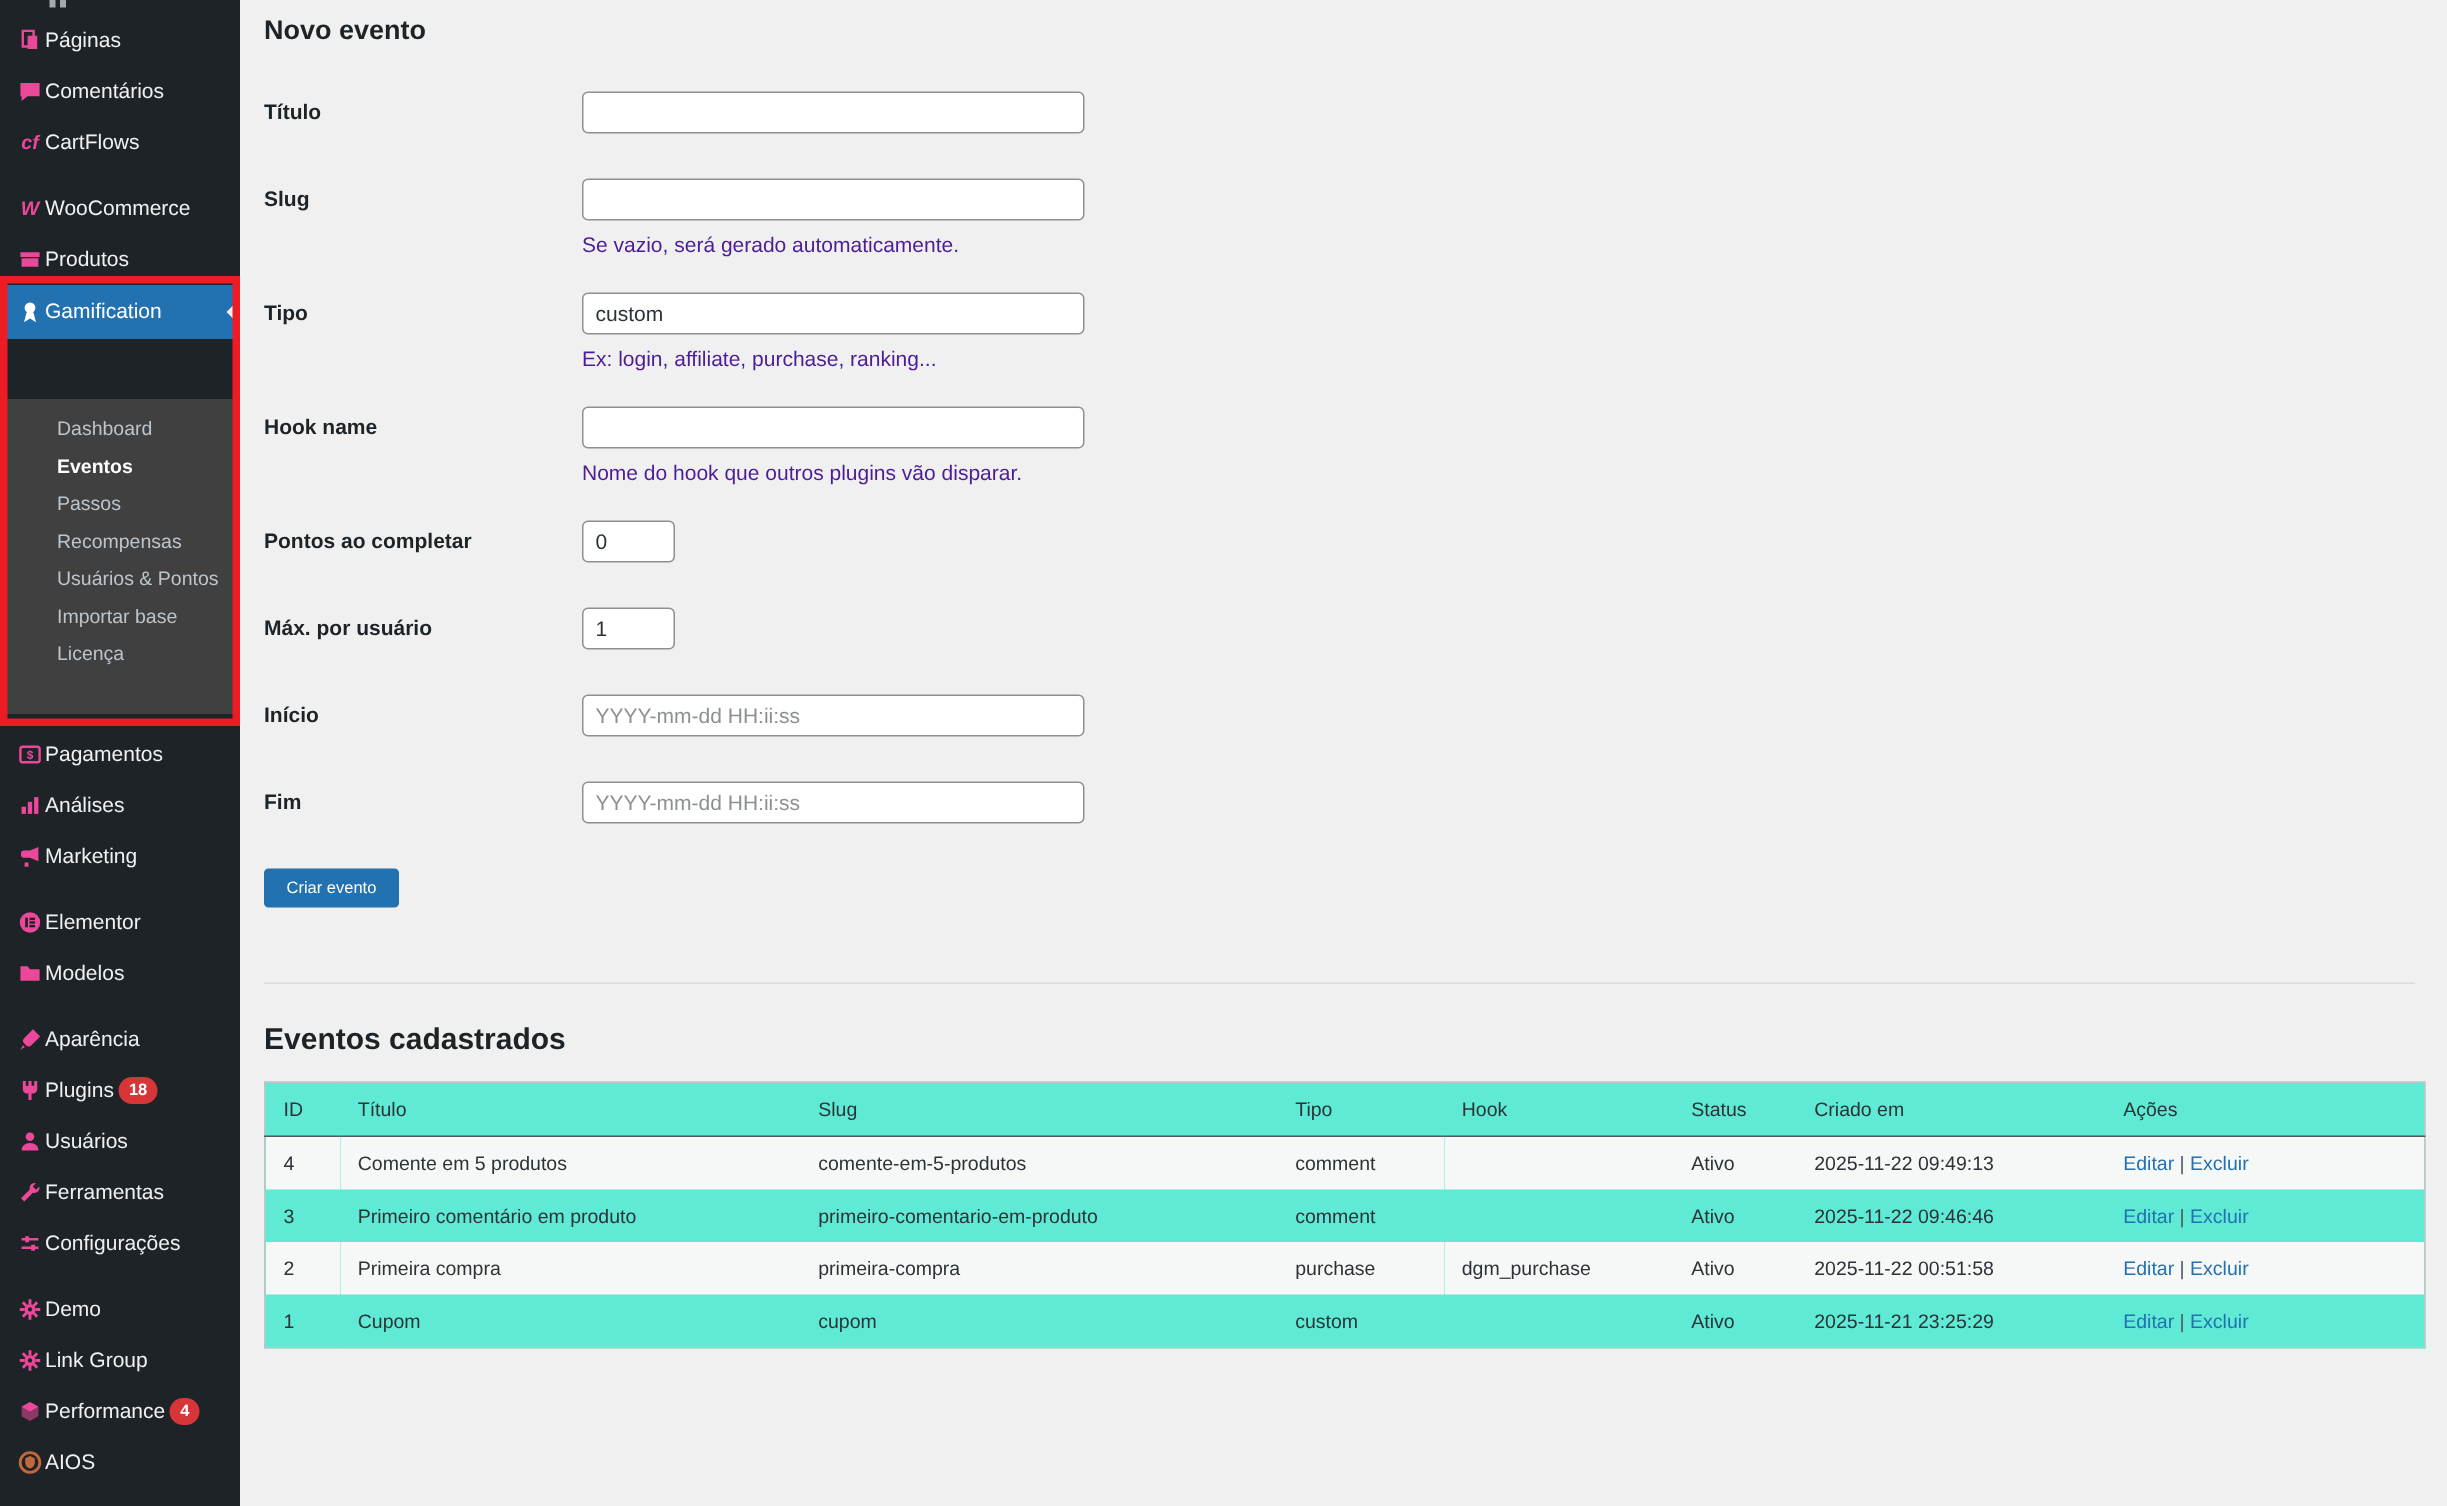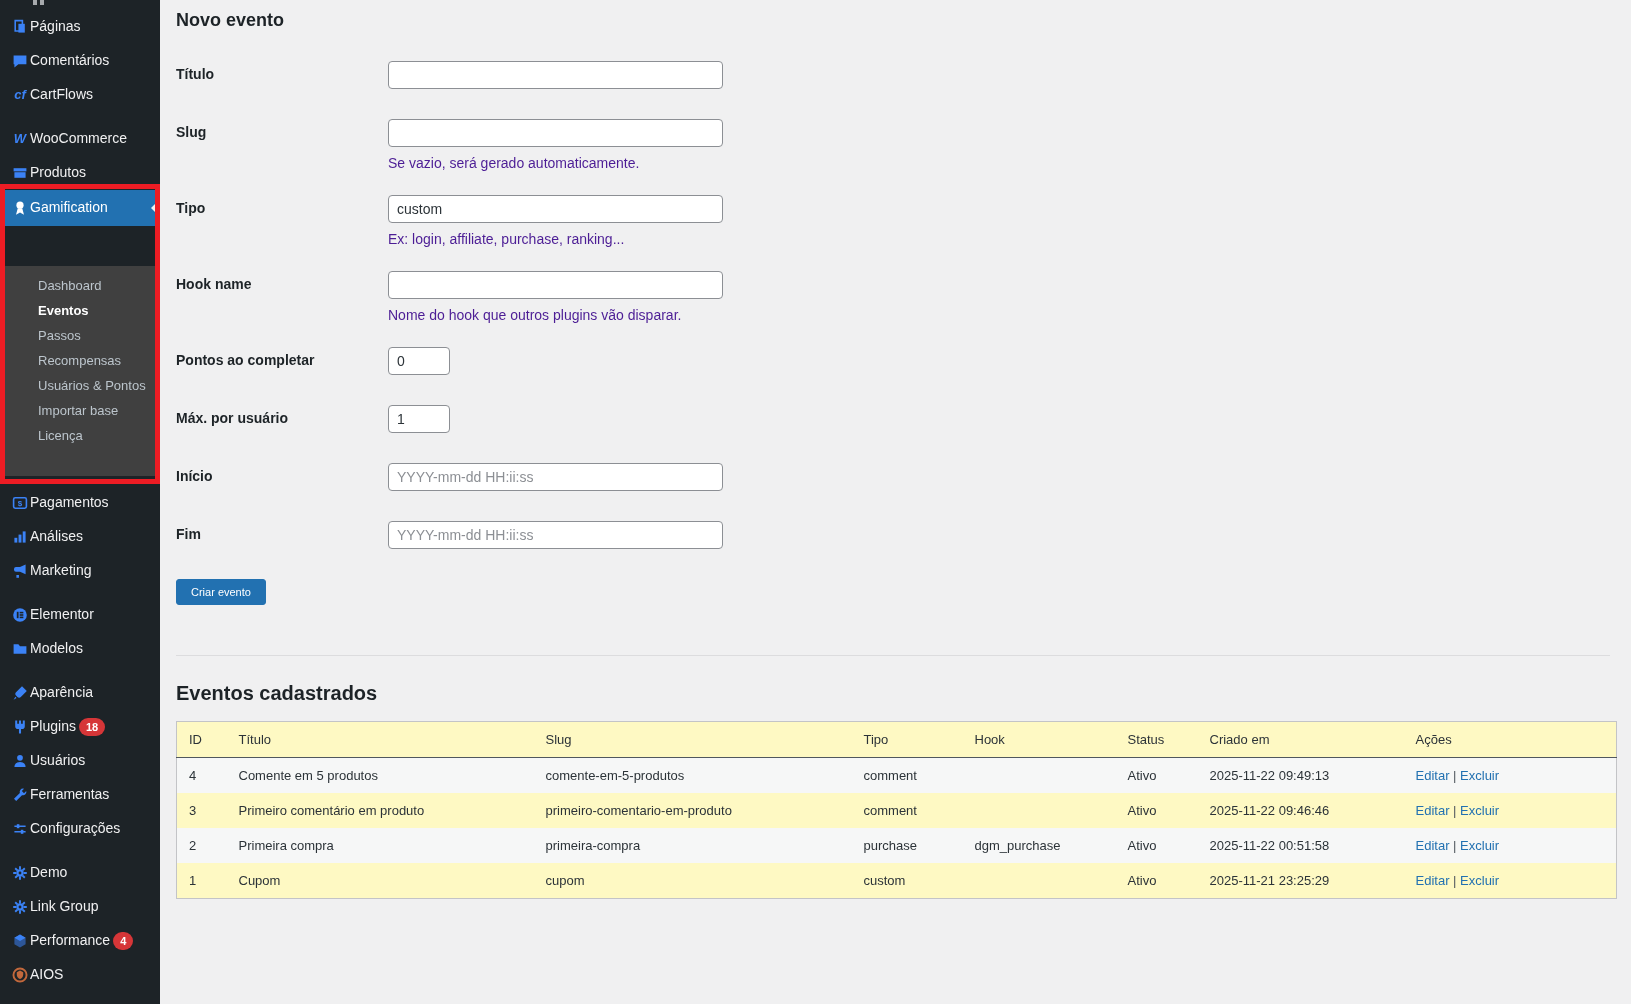--- a/index.html
+++ b/index.html
@@ -21,21 +21,21 @@
   .menu-top-partial { height: 10px; position: relative; }
   .menu-top-partial i { position: absolute; width: 4px; height: 5px; background: #a7aaad; top: 0; }
   .menu-item {
     display: flex; align-items: center; 
     min-height: 34px; padding: 7px 8px 7px 10px;
     font-size: 14px; color: #f0f0f1; cursor: pointer; line-height: 1.28;
   }
   .menu-item .mi {
     width: 20px; height: 20px; flex-shrink: 0;
     display: flex; align-items: center; justify-content: center;
-    color: #3b82f6;
+    color: #ec4899;
   }
   .menu-item .mi svg { display: block; }
   .mi-text { font-weight: bold; font-size: 13px; font-style: italic; }
   .menu-gap { height: 10px; }
   .menu-item.active { background: var(--accent, #2271b1); color: #fff; position: relative; min-height: 36px; }
   .menu-item.active .mi { color: #fff; }
   .arrow {
     position: absolute; right: 0; top: 50%; transform: translateY(-50%);
     width: 0; height: 0;
     border-top: 9px solid transparent; border-bottom: 9px solid transparent;
@@ -89,21 +89,21 @@
     background: var(--accent, #2271b1); color: #fff;
     border: 1px solid var(--accent, #2271b1); border-radius: 3px;
     font-size: 11px; padding: 6px 14px; cursor: pointer; font-family: inherit;
   }
 
   .divider { border: none; border-top: 1px solid #dcdcde; width: 1434px; margin: 50px 0 0; }
   h2.section-title { font-size: 20px; font-weight: 600; margin: 26px 0 16px; color: #1d2327; }
 
   table.events {
     border-collapse: collapse; table-layout: fixed; width: 1440px;
-    background: #fef9c3; border: 1px solid #c3c4c7;
+    background: #5eead4; border: 1px solid #c3c4c7;
     font-size: 13px; color: #2c3338;
   }
   table.events th {
     text-align: left; font-weight: 400; color: #2c3338;
     padding: 10px 10px 10px 12px; border-bottom: 1px solid #50575e;
   }
   table.events td { padding: 10px 10px 10px 12px; overflow: hidden; white-space: nowrap; }
   table.events tbody tr:nth-child(odd) { background: #f6f7f7; }
   a.tlink { color: var(--accent, #2271b1); text-decoration: none; cursor: pointer; }
   .sep { color: #50575e; }

